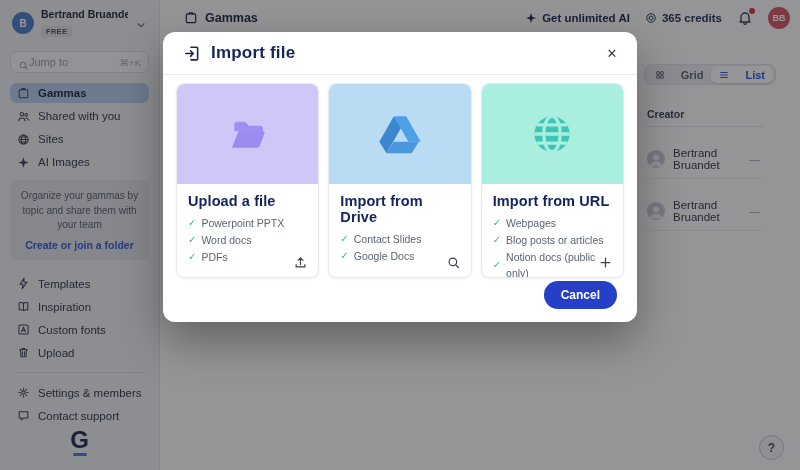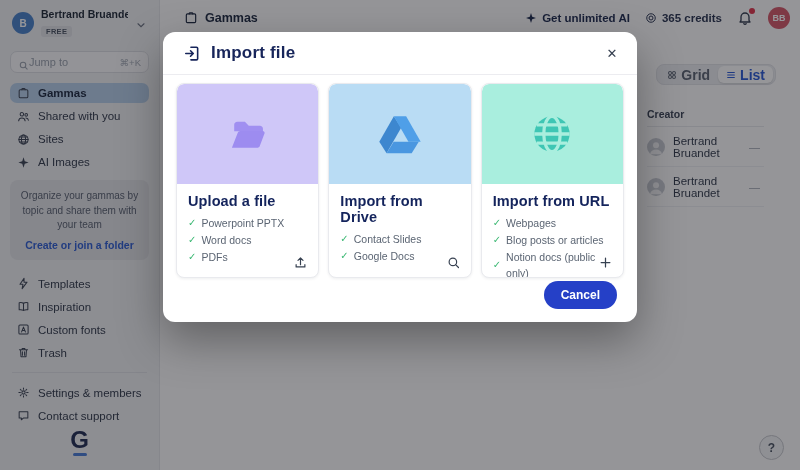--- a/index.html
+++ b/index.html
@@ -55,29 +55,29 @@
   .tb-link .nicon, .tb-credits .nicon { width:12px; height:12px; display:flex; }
   .tb-credits { display:flex; align-items:center; gap:5px; font-size:11.5px; font-weight:bold; color:#2a3550; cursor:pointer; }
   .bell-wrap { position:relative; width:16px; height:16px; color:#333d4f; cursor:pointer; }
   .bell-dot { position:absolute; top:-2px; right:-2px; width:6px; height:6px; border-radius:50%; background:#e0364d; }
   .user-avatar { width:22px; height:22px; border-radius:50%; background:#d5596a; color:#fff; font-size:9px;
                  font-weight:bold; display:flex; align-items:center; justify-content:center; cursor:pointer; }
 
   
   .seg { position:absolute; top:64px; right:24px; display:flex; align-items:center; height:21px;
          background:#eceef1; border:1px solid #e0e2e7; border-radius:8px; padding:2px; }
-  .seg-btn { display:flex; align-items:center; gap:4px; font-size:14px; font-weight:bold; color:#5b6473;
+  .seg-btn { display:flex; align-items:center; gap:16px; font-size:11px; font-weight:bold; color:#5b6473;
              padding:1px 8px; border-radius:6px; cursor:pointer; height:17px; }
   .seg-btn .nicon { width:10px; height:10px; display:flex; }
   .seg-btn.active { background:#fff; color:#2b5bd7; box-shadow:0 1px 2px rgba(0,0,0,.12); }
 
   
   .creator-panel { position:absolute; left:487px; right:36px; top:108px; }
   .creator-hdr { font-size:10.5px; font-weight:bold; color:#3c4556; padding-bottom:6px; border-bottom:1px solid #e7e8ec; }
-  .c-row { display:flex; align-items:center; gap:8px; height:40px; border-bottom:1px solid #eeeff2; }
+  .c-row { display:flex; align-items:center; gap:8px; height:40px; border-bottom:1px solid #eeeff2;margin-top:12px; }
   .c-avatar { width:18px; height:18px; border-radius:50%; background:#c8ccd3; display:flex; align-items:center;
               justify-content:center; overflow:hidden; flex:0 0 18px; }
   .c-avatar svg { width:14px; height:14px; }
   .c-name { font-size:11.5px; color:#333c4c; }
   .c-dash { margin-left:auto; color:#9aa1ad; font-size:11px; padding-right:4px; }
 
   .help-btn { position:absolute; right:16px; bottom:10px; width:25px; height:25px; border-radius:50%;
               border:1px solid #c6c8cd; background:#f3f4f6; color:#4b5563; font-size:12px; font-weight:bold;
               display:flex; align-items:center; justify-content:center; cursor:pointer; }
 
@@ -209,21 +209,21 @@
             </svg>
           </span>
           <span>Custom fonts</span>
         </div>
         <div class="nav-item">
           <span class="nicon icon-holder">
             <svg viewBox="0 0 24 24" fill="none" stroke="currentColor" stroke-width="1.9" stroke-linecap="round" stroke-linejoin="round">
               <path d="M4.5 7h15M9.5 7V4.5h5V7M6.5 7l.9 13h9.2l.9-13M10 10.5v6.5M14 10.5v6.5"></path>
             </svg>
           </span>
-          <span>Trash</span>
+          <span>Upload</span>
         </div>
       </div>
     <div class="sep"></div>
     <div class="navlist" id="nav-bottom">
         <div class="nav-item">
           <span class="nicon icon-holder">
             <svg viewBox="0 0 24 24" fill="none" stroke="currentColor" stroke-width="1.9" stroke-linecap="round" stroke-linejoin="round">
               <circle cx="12" cy="12" r="3"></circle>
               <path d="M12 3.5v2.7M12 17.8v2.7M3.5 12h2.7M17.8 12h2.7M6 6l1.9 1.9M16.1 16.1L18 18M18 6l-1.9 1.9M7.9 16.1L6 18"></path>
             </svg>

